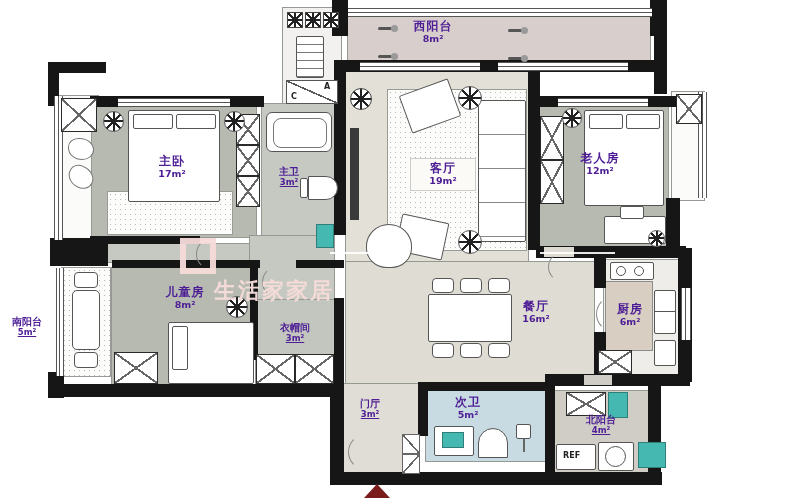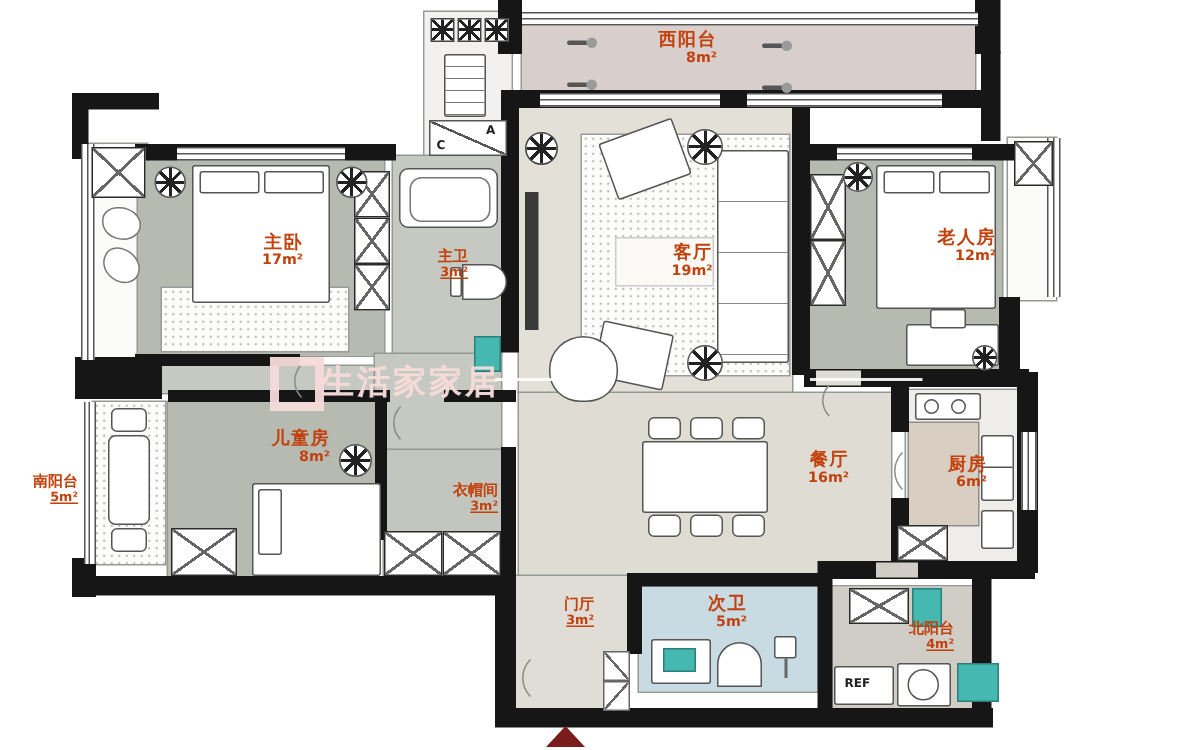--- a/index.html
+++ b/index.html
@@ -20,32 +20,32 @@
   .dots{position:absolute;z-index:2;background-color:#fcfcfb;outline:1px solid #9a9a98;
         background-image:radial-gradient(#b8b8b6 0.9px,transparent 1px);background-size:5px 5px;}
   .fanbox{position:absolute;z-index:5;box-sizing:border-box;border:1px solid #444;background-color:#fff;
         background-image:
          linear-gradient(to top right,transparent calc(50% - 1px),#222 calc(50% - 1px),#222 calc(50% + 1px),transparent calc(50% + 1px)),
          linear-gradient(to bottom right,transparent calc(50% - 1px),#222 calc(50% - 1px),#222 calc(50% + 1px),transparent calc(50% + 1px)),
          linear-gradient(to right,transparent calc(50% - 1px),#222 calc(50% - 1px),#222 calc(50% + 1px),transparent calc(50% + 1px)),
          linear-gradient(to bottom,transparent calc(50% - 1px),#222 calc(50% - 1px),#222 calc(50% + 1px),transparent calc(50% + 1px));}
   .rose{border-radius:50%;border:1.2px solid #555;}
   .arc{position:absolute;z-index:4;border:1px solid transparent;border-left-color:#8a8a8a;border-radius:50%;}
-  .rlabel{position:absolute;z-index:6;text-align:right;color:#c2410c;}
+  .rlabel{position:absolute;z-index:6;text-align:center;color:#4c1d95;}
   .rlabel .nm{display:block;font-weight:700;font-size:12px;letter-spacing:1px;line-height:1.1;}
   .rlabel .ar{display:block;font-weight:600;font-size:9.5px;line-height:1.2;}
   .sm .nm{font-size:10px;letter-spacing:0;}
   .sm .ar{font-size:8.5px;text-decoration:underline;}
   .tiny{position:absolute;z-index:6;font-weight:700;font-size:8px;color:#222;}
   .tri{position:absolute;z-index:6;width:0;height:0;border-left:13px solid transparent;
        border-right:13px solid transparent;border-bottom:14px solid #7a1c1c;}
   .lamp{position:absolute;z-index:5;height:3px;background:#555;border-radius:2px;}
   .lamp::after{content:"";position:absolute;right:-6px;top:-2px;width:7px;height:7px;border-radius:50%;background:#9a9a9a;}
   .wm-logo{position:absolute;z-index:8;width:24px;height:24px;border:6px solid rgba(246,219,217,0.95);background:transparent;}
-  .wm-text{position:absolute;z-index:8;font-weight:800;font-size:22px;letter-spacing:2px;color:rgba(246,219,217,0.97);}
+  .wm-text{position:absolute;z-index:8;font-weight:800;font-size:22px;letter-spacing:2px;color:rgba(246,219,217,0.97);margin-top:36px;}
   .wm-script{position:absolute;z-index:8;font-family:"DejaVu Serif","Liberation Serif",serif;font-style:italic;
        font-size:26px;color:rgba(255,255,255,0.92);text-shadow:0 0 1px rgba(200,200,200,0.4);}
   .wm-line{position:absolute;z-index:8;height:2px;background:rgba(255,255,255,0.9);}
   .stone{position:absolute;z-index:4;width:24px;height:20px;background:#fff;border:1.1px solid #777;border-radius:40% 55% 45% 55%;}
   .cell{position:absolute;box-sizing:border-box;border:1px solid #666;background:#fff;z-index:4;}
   .circ{position:absolute;box-sizing:border-box;border:1.3px solid #555;border-radius:50%;background:#fff;z-index:5;}
   .teal{position:absolute;z-index:5;background:#45b8b1;border:1.3px solid #2e7f7a;box-sizing:border-box;}
   .sofa{background:repeating-linear-gradient(180deg,#fff 0 33px,#888 33px 34px);}
 </style>
 </head>
@@ -232,21 +232,21 @@
       <span class="ar">17m²</span>
     </div>
   <div class="rlabel sm" style="left:266px;top:166px;width:46px;">
     <span class="nm">主卫</span>
       <span class="ar">3m²</span>
     </div>
   <div class="rlabel" style="left:410px;top:158px;width:64px;background:#fbfaf7;border:1px solid #ccc;padding:3px 0;">
     <span class="nm">客厅</span>
       <span class="ar">19m²</span>
     </div>
-  <div class="rlabel" style="left:592px;top:152px;width:72px;">
+  <div class="rlabel" style="left:564px;top:152px;width:72px;">
     <span class="nm">老人房</span>
       <span class="ar">12m²</span>
     </div>
   <div class="rlabel" style="left:150px;top:286px;width:70px;">
     <span class="nm">儿童房</span>
       <span class="ar">8m²</span>
     </div>
   <div class="rlabel sm" style="left:258px;top:322px;width:74px;">
     <span class="nm">衣帽间</span>
       <span class="ar">3m²</span>

